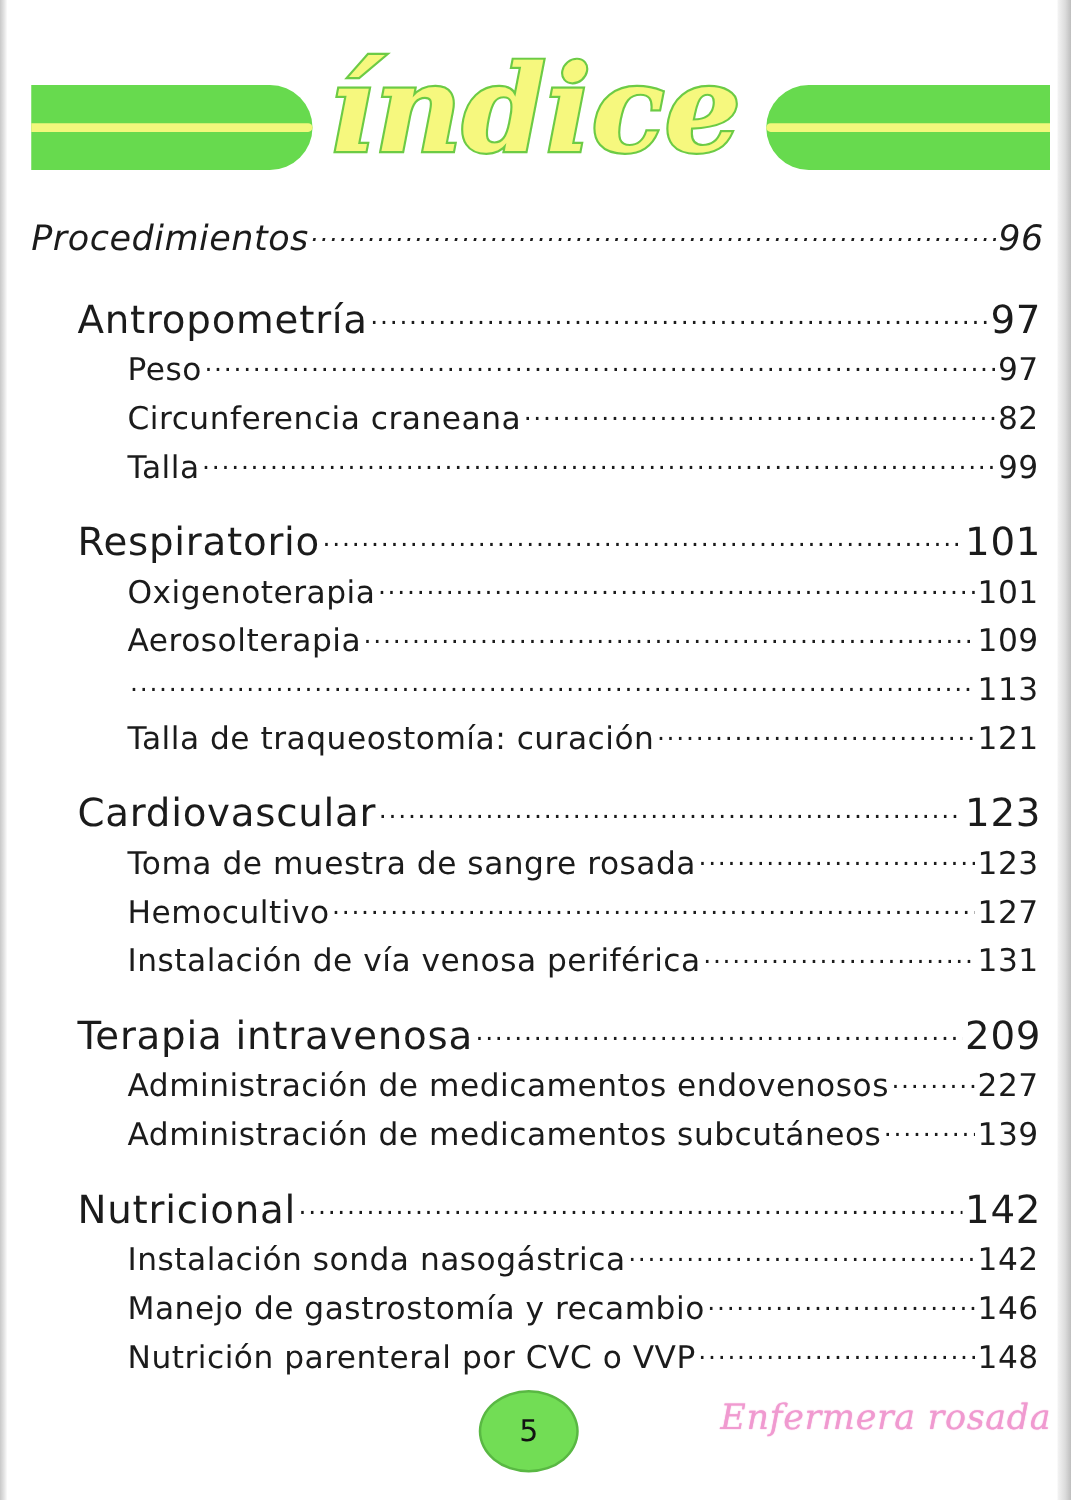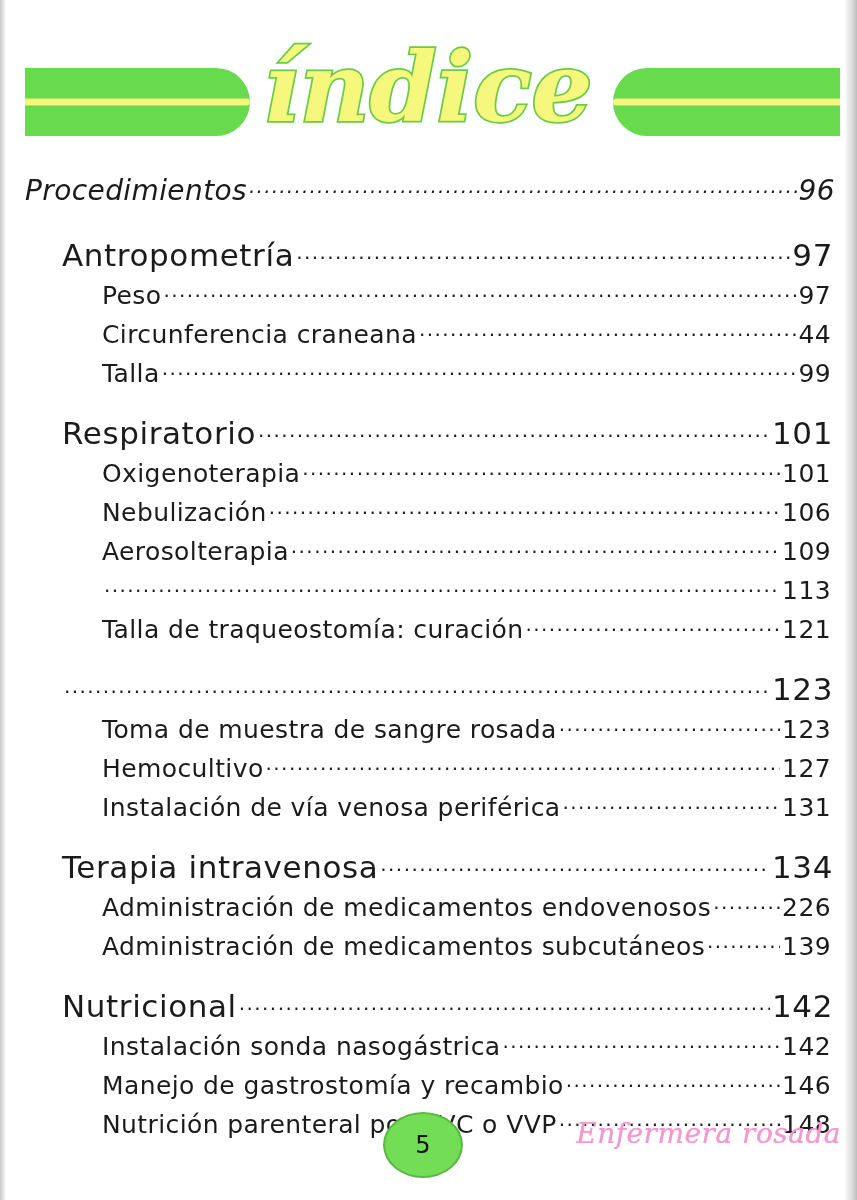--- a/index.html
+++ b/index.html
@@ -212,59 +212,55 @@
         <span class="page-num">97</span>
       </div>
       <div class="row lvl2">
         <span class="label">Peso</span>
         <span class="leader"></span>
         <span class="page-num">97</span>
       </div>
       <div class="row lvl2">
         <span class="label">Circunferencia craneana</span>
         <span class="leader"></span>
-        <span class="page-num">44</span>
+        <span class="page-num">82</span>
       </div>
       <div class="row lvl2">
         <span class="label">Talla</span>
         <span class="leader"></span>
         <span class="page-num">99</span>
       </div>
       <div class="group-gap"></div>
       <div class="row lvl1">
         <span class="label">Respiratorio</span>
         <span class="leader"></span>
         <span class="page-num">101</span>
       </div>
       <div class="row lvl2">
         <span class="label">Oxigenoterapia</span>
         <span class="leader"></span>
         <span class="page-num">101</span>
       </div>
       <div class="row lvl2">
-        <span class="label">Nebulización</span>
-        <span class="leader"></span>
-        <span class="page-num">106</span>
-      </div>
-      <div class="row lvl2">
         <span class="label">Aerosolterapia</span>
         <span class="leader"></span>
         <span class="page-num">109</span>
       </div>
       <div class="row lvl2">
         <span class="leader"></span>
         <span class="page-num">113</span>
       </div>
       <div class="row lvl2">
         <span class="label">Talla de traqueostomía: curación</span>
         <span class="leader"></span>
         <span class="page-num">121</span>
       </div>
       <div class="group-gap"></div>
       <div class="row lvl1">
+        <span class="label">Cardiovascular</span>
         <span class="leader"></span>
         <span class="page-num">123</span>
       </div>
       <div class="row lvl2">
         <span class="label">Toma de muestra de sangre rosada</span>
         <span class="leader"></span>
         <span class="page-num">123</span>
       </div>
       <div class="row lvl2">
         <span class="label">Hemocultivo</span>
@@ -273,26 +269,26 @@
       </div>
       <div class="row lvl2">
         <span class="label">Instalación de vía venosa periférica</span>
         <span class="leader"></span>
         <span class="page-num">131</span>
       </div>
       <div class="group-gap"></div>
       <div class="row lvl1">
         <span class="label">Terapia intravenosa</span>
         <span class="leader"></span>
-        <span class="page-num">134</span>
+        <span class="page-num">209</span>
       </div>
       <div class="row lvl2">
         <span class="label">Administración de medicamentos endovenosos</span>
         <span class="leader"></span>
-        <span class="page-num">226</span>
+        <span class="page-num">227</span>
       </div>
       <div class="row lvl2">
         <span class="label">Administración de medicamentos subcutáneos</span>
         <span class="leader"></span>
         <span class="page-num">139</span>
       </div>
       <div class="group-gap"></div>
       <div class="row lvl1">
         <span class="label">Nutricional</span>
         <span class="leader"></span>

